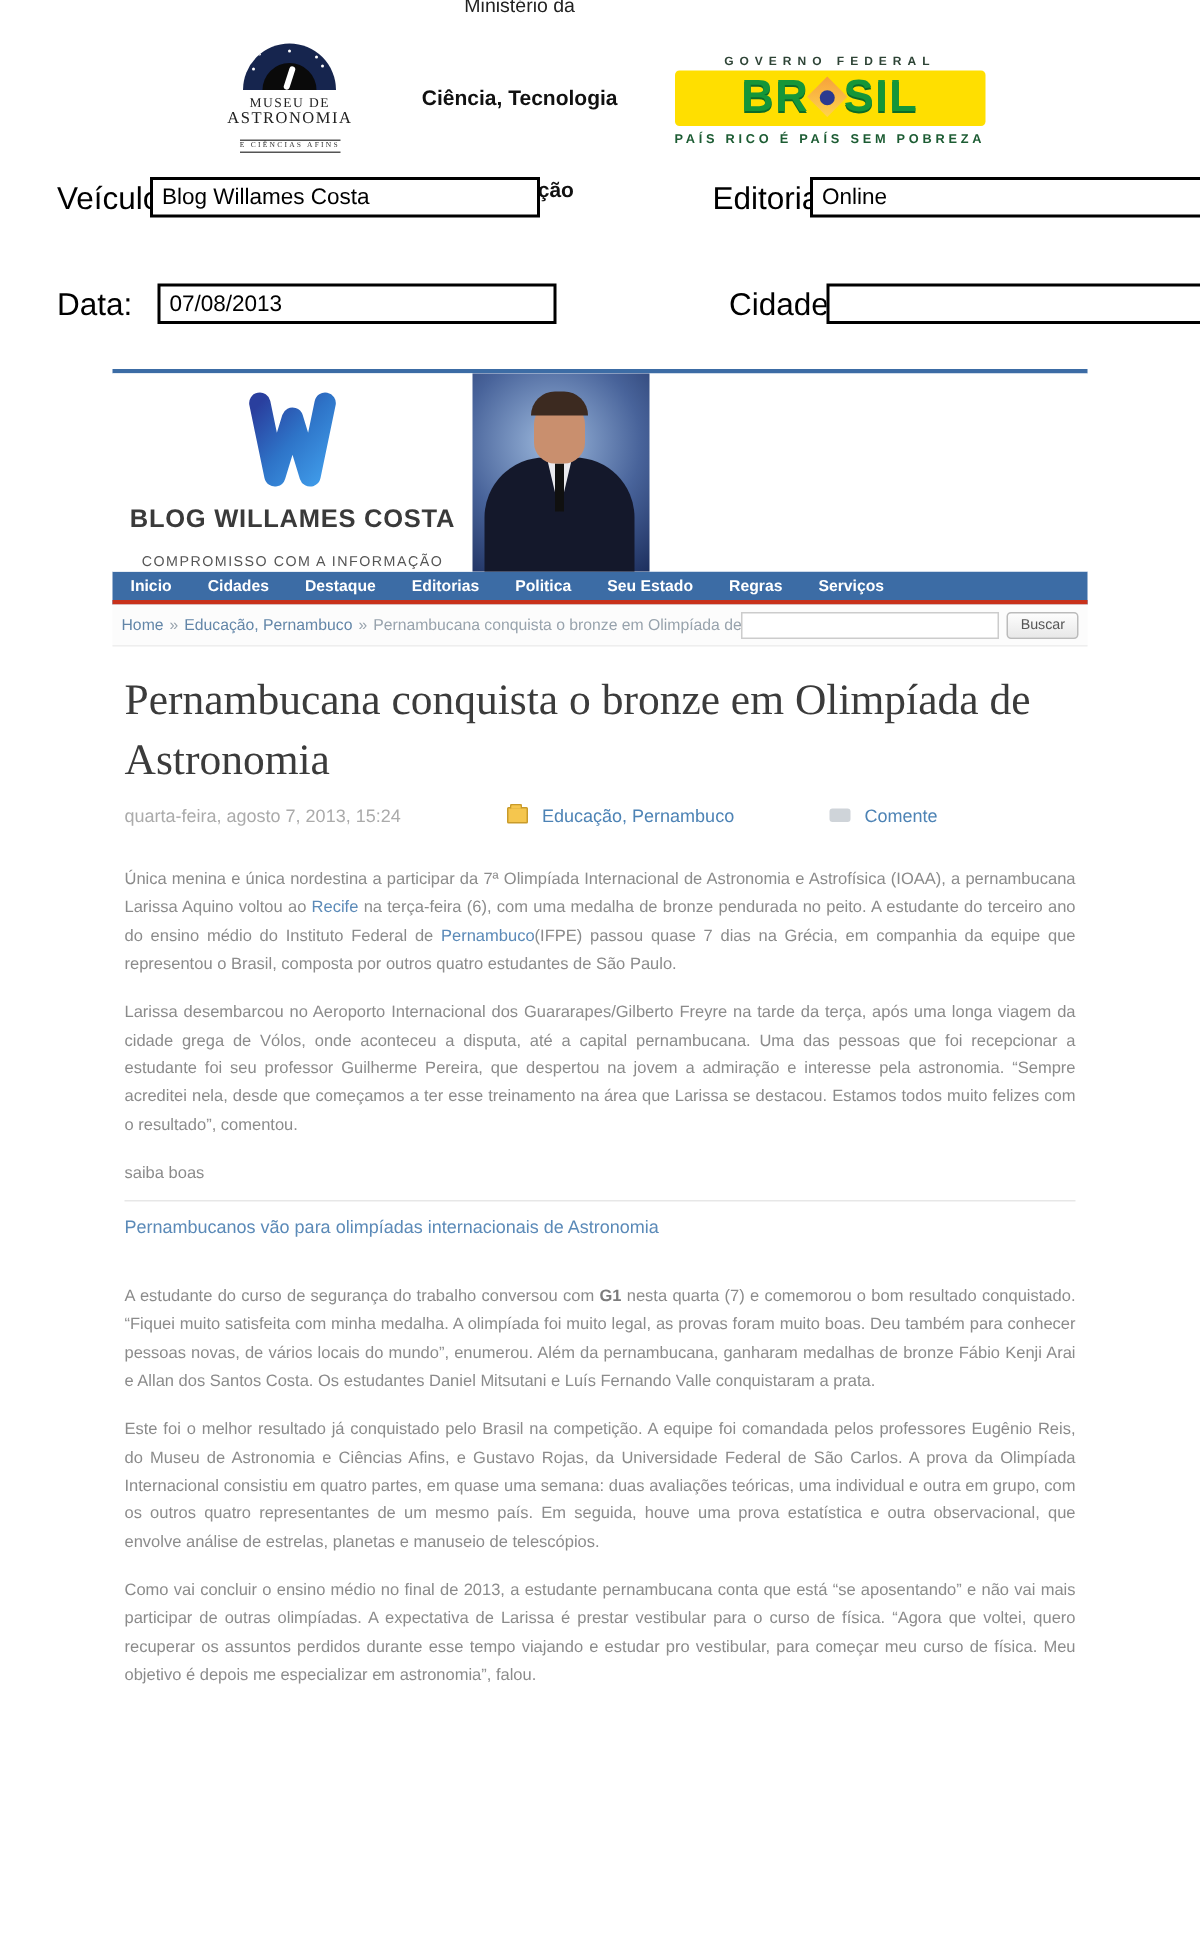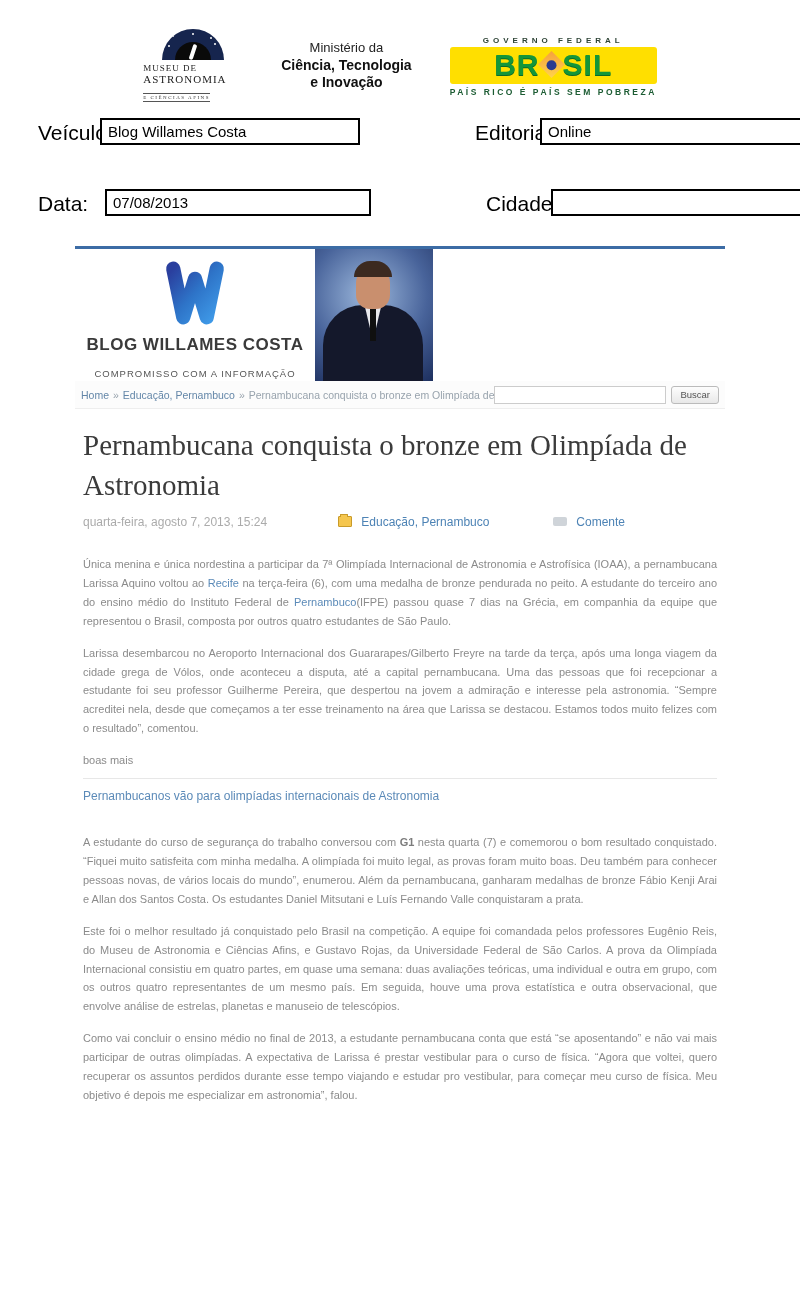--- a/index.html
+++ b/index.html
@@ -5,32 +5,32 @@
   * { margin:0; padding:0; box-sizing:border-box; }
   body {
     width:800px; height:1294px; overflow:hidden;
     background:#ffffff;
     font-family:"Liberation Sans", sans-serif;
     color:#000;
   }
 
   
   .clip-header { display:flex; align-items:center; justify-content:center; gap:38px; padding-top:22px; height:110px; }
-  .mast-logo { width:100px; }
+  .mast-logo { width:100px; text-align:center; }
   .mast-arch { position:relative; width:62px; height:31px; margin:0 auto; background:#16254e; border-radius:62px 62px 0 0; overflow:hidden; }
   .mast-arch .star { position:absolute; width:2px; height:2px; background:#fff; border-radius:50%; }
   .s1{top:6px;left:10px;} .s2{top:4px;left:30px;} .s3{top:8px;left:48px;} .s4{top:16px;left:6px;} .s5{top:14px;left:52px;}
   .mast-dome { position:absolute; bottom:0; left:13px; width:36px; height:18px; background:#0a0a0a; border-radius:36px 36px 0 0; }
   .mast-dome::after { content:""; position:absolute; top:2px; left:16px; width:4px; height:16px; background:#fff; transform:rotate(18deg); border-radius:2px; }
   .mast-name1 { font-family:"Liberation Serif", serif; font-size:9px; letter-spacing:1px; color:#222; margin-top:3px; }
   .mast-name2 { font-family:"Liberation Serif", serif; font-size:11px; letter-spacing:1px; color:#222; }
   .mast-name3 { font-family:"Liberation Serif", serif; font-size:5px; letter-spacing:1.5px; color:#333; border-top:1px solid #555; border-bottom:1px solid #555; padding:1px 0; margin-top:2px; display:inline-block; }
   .ministry { text-align:center; line-height:1.25; }
   .ministry .m1 { font-size:13px; color:#222; }
-  .ministry .m2, .ministry .m3 { font-size:14px; font-weight:bold; color:#111; }
+  .ministry .m2, .ministry .m3 { font-size:14px; font-weight:bold; color:#111;margin-top:44px; }
   .brasil { text-align:center; }
   .brasil-top { font-size:8px; font-weight:bold; letter-spacing:4px; color:#2e4436; margin-bottom:2px; }
   .brasil-band { background:#ffdf00; border-radius:3px; padding:1px 8px 2px; display:flex; align-items:center; justify-content:center; }
   .brasil-brand { font-size:30px; font-weight:bold; color:#149639; letter-spacing:1px; text-shadow:0 1px 0 #0c6b27; }
   .flag-diamond { width:19px; height:19px; margin:0 2px; background:linear-gradient(135deg,#f6a13c,#ffd34d); transform:rotate(45deg); display:inline-flex; align-items:center; justify-content:center; }
   .flag-globe { width:10px; height:10px; background:#2b3a8f; border-radius:50%; transform:rotate(-45deg); }
   .brasil-slogan { font-size:8.5px; font-weight:bold; letter-spacing:2.5px; color:#1c5c33; margin-top:3px; }
 
   
   .form-row { display:flex; margin-left:38px; }
@@ -164,20 +164,30 @@
     </div>
     <div class="banner-portrait">
       <div class="portrait-suit"></div>
       <div class="portrait-shirt"></div>
       <div class="portrait-tie"></div>
       <div class="portrait-head"></div>
       <div class="portrait-hair"></div>
     </div>
   </div>
 
+  <div class="nav">
+    <span class="nav-item">Inicio</span>
+    <span class="nav-item">Cidades</span>
+    <span class="nav-item">Destaque</span>
+    <span class="nav-item">Editorias</span>
+    <span class="nav-item">Politica</span>
+    <span class="nav-item">Seu Estado</span>
+    <span class="nav-item">Regras</span>
+    <span class="nav-item">Serviços</span>
+  </div>
 
   <div class="crumb-bar">
     <div class="crumbs">
       <a href="#">Home</a><span class="crumb-sep">»</span><a href="#">Educação, Pernambuco</a><span class="crumb-sep">»</span><span>Pernambucana conquista o bronze em Olimpíada de Astronomia</span>
     </div>
     <div class="search-box">
       <input type="text" style="">
       <button class="buscar-btn">Buscar</button>
     </div>
   </div>
@@ -195,21 +205,21 @@
         <span class="icon-bubble"></span>
         <a href="#">Comente</a>
       </span>
     </div>
 
     <div class="body-text">
       <p><span>Única menina e única nordestina a participar da 7ª Olimpíada Internacional de Astronomia e Astrofísica (IOAA), a pernambucana Larissa Aquino voltou ao </span><a href="#">Recife</a><span> na terça-feira (6), com uma medalha de bronze pendurada no peito. A estudante do terceiro ano do ensino médio do Instituto Federal de </span><a href="#">Pernambuco</a><span>(IFPE) passou quase 7 dias na Grécia, em companhia da equipe que representou o Brasil, composta por outros quatro estudantes de São Paulo.</span></p>
 
       <p>Larissa desembarcou no Aeroporto Internacional dos Guararapes/Gilberto Freyre na tarde da terça, após uma longa viagem da cidade grega de Vólos, onde aconteceu a disputa, até a capital pernambucana. Uma das pessoas que foi recepcionar a estudante foi seu professor Guilherme Pereira, que despertou na jovem a admiração e interesse pela astronomia. “Sempre acreditei nela, desde que começamos a ter esse treinamento na área que Larissa se destacou. Estamos todos muito felizes com o resultado”, comentou.</p>
 
-      <p class="saiba">boas mais</p>
+      <p class="saiba">saiba boas</p>
       <hr class="rule">
       <a href="#" class="related">Pernambucanos vão para olimpíadas internacionais de Astronomia</a>
 
       <p><span>A estudante do curso de segurança do trabalho conversou com </span><b>G1</b><span> nesta quarta (7) e comemorou o bom resultado conquistado. “Fiquei muito satisfeita com minha medalha. A olimpíada foi muito legal, as provas foram muito boas. Deu também para conhecer pessoas novas, de vários locais do mundo”, enumerou. Além da pernambucana, ganharam medalhas de bronze Fábio Kenji Arai e Allan dos Santos Costa. Os estudantes Daniel Mitsutani e Luís Fernando Valle conquistaram a prata.</span></p>
 
       <p>Este foi o melhor resultado já conquistado pelo Brasil na competição. A equipe foi comandada pelos professores Eugênio Reis, do Museu de Astronomia e Ciências Afins, e Gustavo Rojas, da Universidade Federal de São Carlos. A prova da Olimpíada Internacional consistiu em quatro partes, em quase uma semana: duas avaliações teóricas, uma individual e outra em grupo, com os outros quatro representantes de um mesmo país. Em seguida, houve uma prova estatística e outra observacional, que envolve análise de estrelas, planetas e manuseio de telescópios.</p>
 
       <p>Como vai concluir o ensino médio no final de 2013, a estudante pernambucana conta que está “se aposentando” e não vai mais participar de outras olimpíadas. A expectativa de Larissa é prestar vestibular para o curso de física. “Agora que voltei, quero recuperar os assuntos perdidos durante esse tempo viajando e estudar pro vestibular, para começar meu curso de física. Meu objetivo é depois me especializar em astronomia”, falou.</p>
 
     </div>

